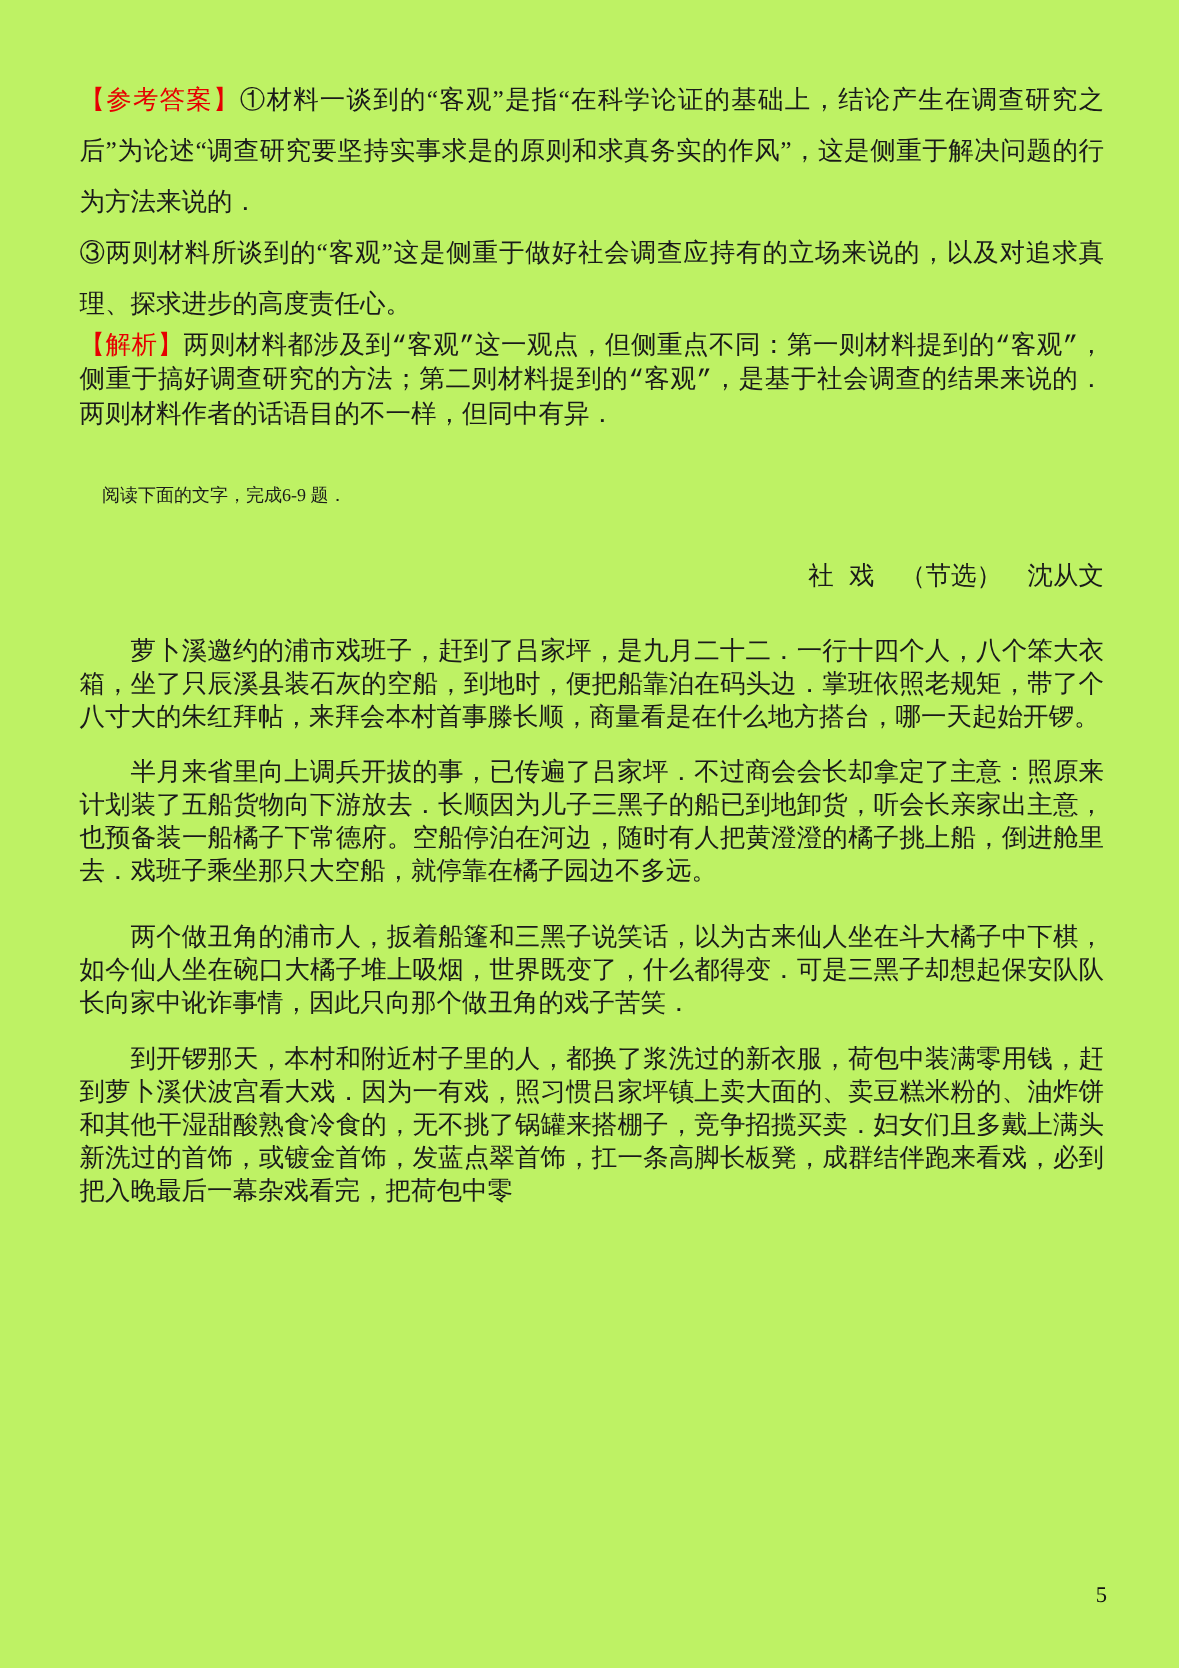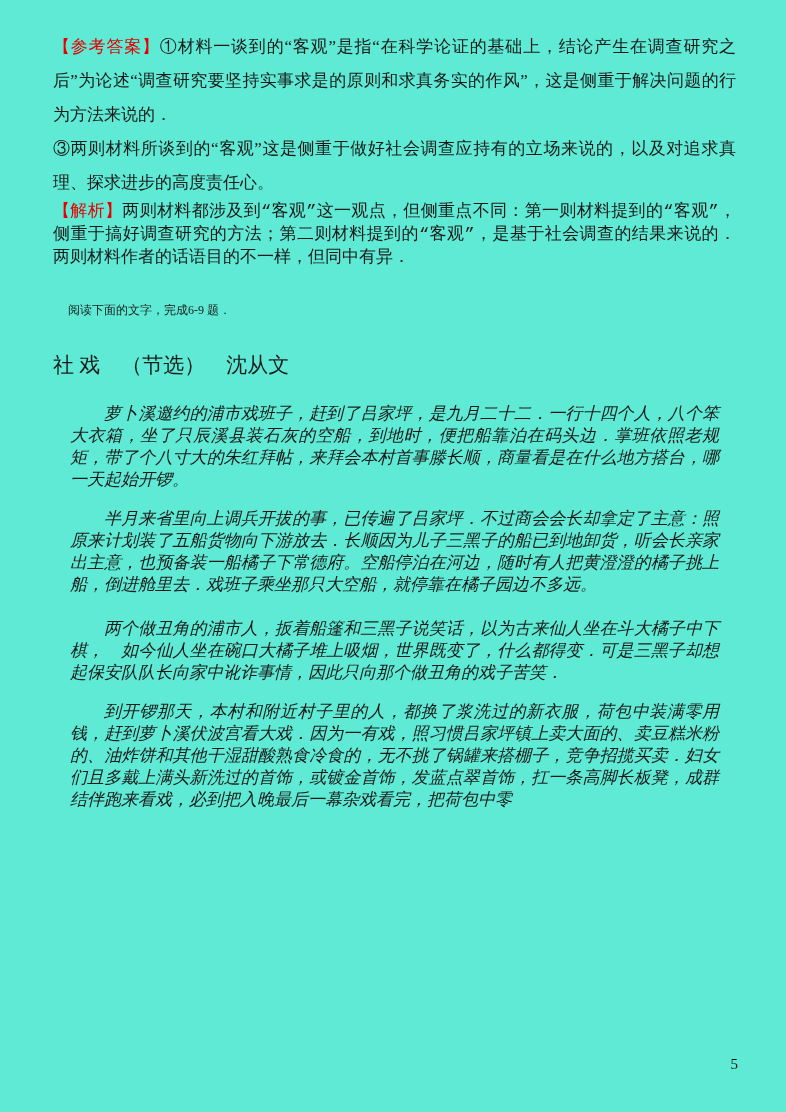--- a/index.html
+++ b/index.html
@@ -4,23 +4,23 @@
 <style>
   html, body {
     margin: 0;
     padding: 0;
     background: #ffffff;
   }
   .page {
     position: relative;
     width: 786px;
     height: 1112px;
-    background: #5eead4;
+    background: #bef264;
     box-sizing: border-box;
-    padding: 30px 50px 0 53px;
+    padding: 50px 50px 0 53px;
     font-family: "Liberation Serif", "DejaVu Serif", serif;
     color: #1a1a1a;
     overflow: hidden;
   }
   
   .answer-block p {
     margin: 0;
     font-size: 17px;
     line-height: 34px;
     text-align: justify;
@@ -46,32 +46,32 @@
     line-height: 24px;
     color: #111111;
   }
   .instruction {
     margin: 30px 0 0 15px;
     font-size: 12px;
     line-height: 23px;
   }
   .passage-title {
     margin: 32px 0 0 0;
-    font-size: 21px;
+    font-size: 17px;
     line-height: 23px;
-    text-align: left;
+    text-align: right;
+    font-family: Liberation Mono, monospace;
   }
   .passage p {
-    margin: 17px;
+    margin: 0;
     font-size: 17px;
     line-height: 22px;
     text-align: justify;
     text-justify: inter-ideograph;
     text-indent: 2em;
-    font-style: italic;
   }
   .passage p.p1 { margin-top: 26px; }
   .passage p.p2 { margin-top: 15px; }
   .passage p.p3 { margin-top: 22px; }
   .passage p.p4 { margin-top: 25px; }
   .passage p.p5 { margin-top: 15px; }
   .page-number {
     position: absolute;
     top: 1054px;
     right: 48px;

